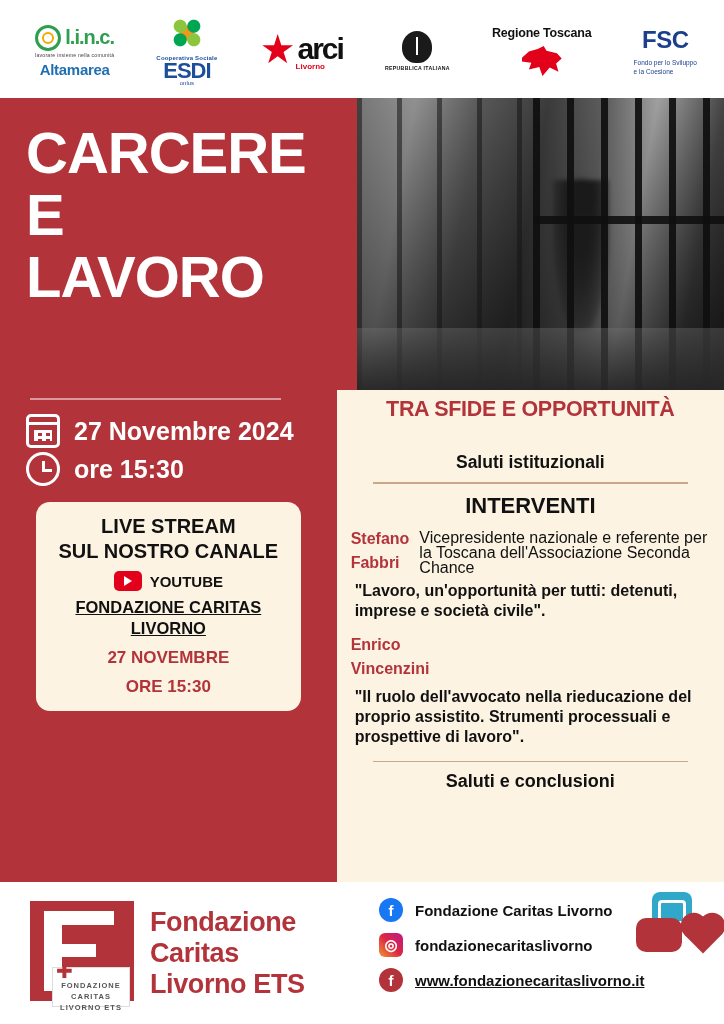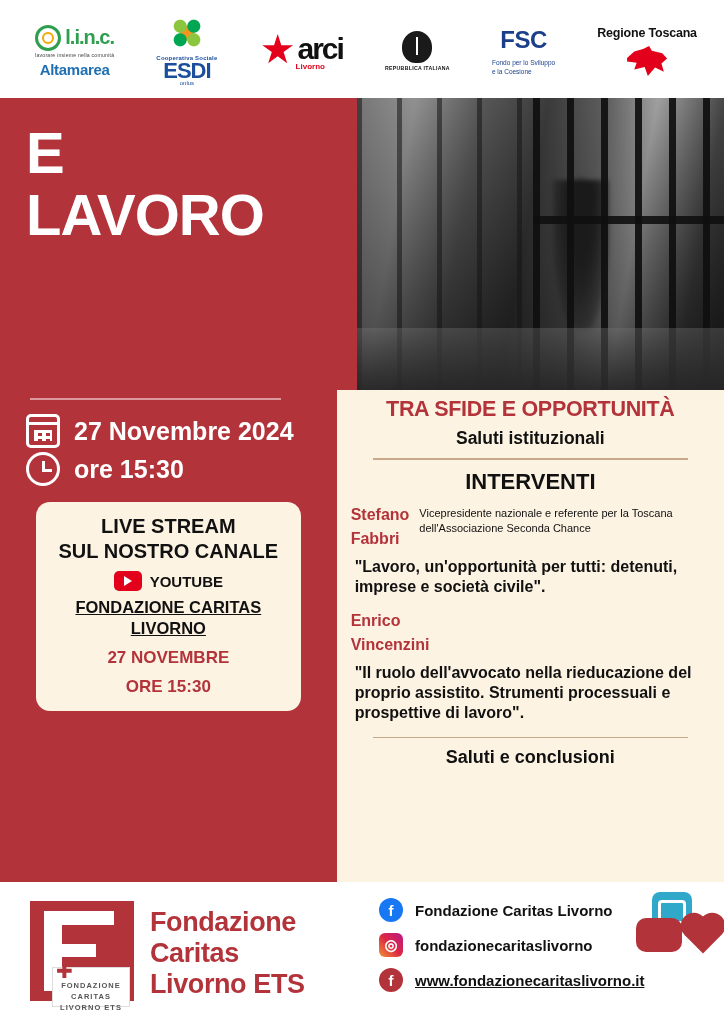--- a/index.html
+++ b/index.html
@@ -180,27 +180,27 @@
 
   
   .tra-sfide {
     background:#fdf3e3; color:#b3333a; font-size:21.5px; font-weight:800;
     text-align:center; padding:7px 0 6px 0; letter-spacing:-.3px;
   }
   .programma {
     background:#b3333a; color:#fff; font-size:23px; font-weight:800;
     text-align:center; padding:5px 0 6px 0;
   }
-  .saluti { text-align:center; font-size:17.5px; font-weight:800; color:#111; margin-top:0;}
+  .saluti { text-align:center; font-size:17.5px; font-weight:800; color:#111; margin-top:24px;}
   .hr-line{ height:1.5px; background:#c9a98a; margin:9px 36px;}
   .interventi { text-align:center; font-size:22px; font-weight:700; color:#111; margin:2px 0 8px 0;}
 
   .speaker { display:flex; gap:10px; padding: 0 14px; align-items:flex-start;}
   .sp-name { color:#b3333a; font-weight:800; font-size:16px; line-height:24px; flex:0 0 auto;}
-  .sp-role { font-size:11px; color:#111; line-height:15px; padding-top:3px;}
+  .sp-role { font-size:16px; color:#111; line-height:15px; padding-top:3px;}
   .quote { font-size:16px; font-weight:700; color:#111; line-height:20px; padding:6px 14px 0 18px;}
   .sp2 { margin-top:12px; }
   .concl { text-align:center; font-size:18px; font-weight:800; color:#111; margin-top:6px;}
 
   
   .footer { display:flex; height:142px; background:#fff; }
   .foot-left { width:357px; display:flex; align-items:center; padding-left:30px; gap:12px;}
   .logo-mark { width:108px; height:104px; position:relative;}
   .logo-red {
     position:absolute; left:0; top:0; width:104px; height:100px; background:#b3333a;
@@ -284,34 +284,35 @@
       <span class="arci-word">arci</span>
     </span>
     <span class="arci-sub">Livorno</span>
   </div>
 
   <div class="sponsor rep-wrap">
     <span class="rep-emblem"></span>
     <span class="rep-txt">REPUBBLICA ITALIANA</span>
   </div>
 
+  <div class="sponsor toscana-wrap">
+    <span class="toscana-txt">Regione Toscana</span>
+    <span class="pegaso"></span>
+  </div>
+
   <div class="sponsor fsc-wrap">
     <span class="fsc-main">FSC</span>
     <span class="fsc-sub" style="white-space:pre-line;">Fondo per lo Sviluppo
 e la Coesione</span>
   </div>
-
-  <div class="sponsor toscana-wrap">
-    <span class="toscana-txt">Regione Toscana</span>
-    <span class="pegaso"></span>
-  </div>
 </div>
 
 <div class="hero">
   <div class="hero-left">
+    <div class="title-line t1">CARCERE</div>
     <div class="title-line t2">E</div>
     <div class="title-line t3">LAVORO</div>
   </div>
   <div class="hero-right">
     <div class="photo"></div>
     <div class="bars2"></div>
     <div class="figure"></div>
     <div class="bars"></div>
     <div class="floor"></div>
   </div>

